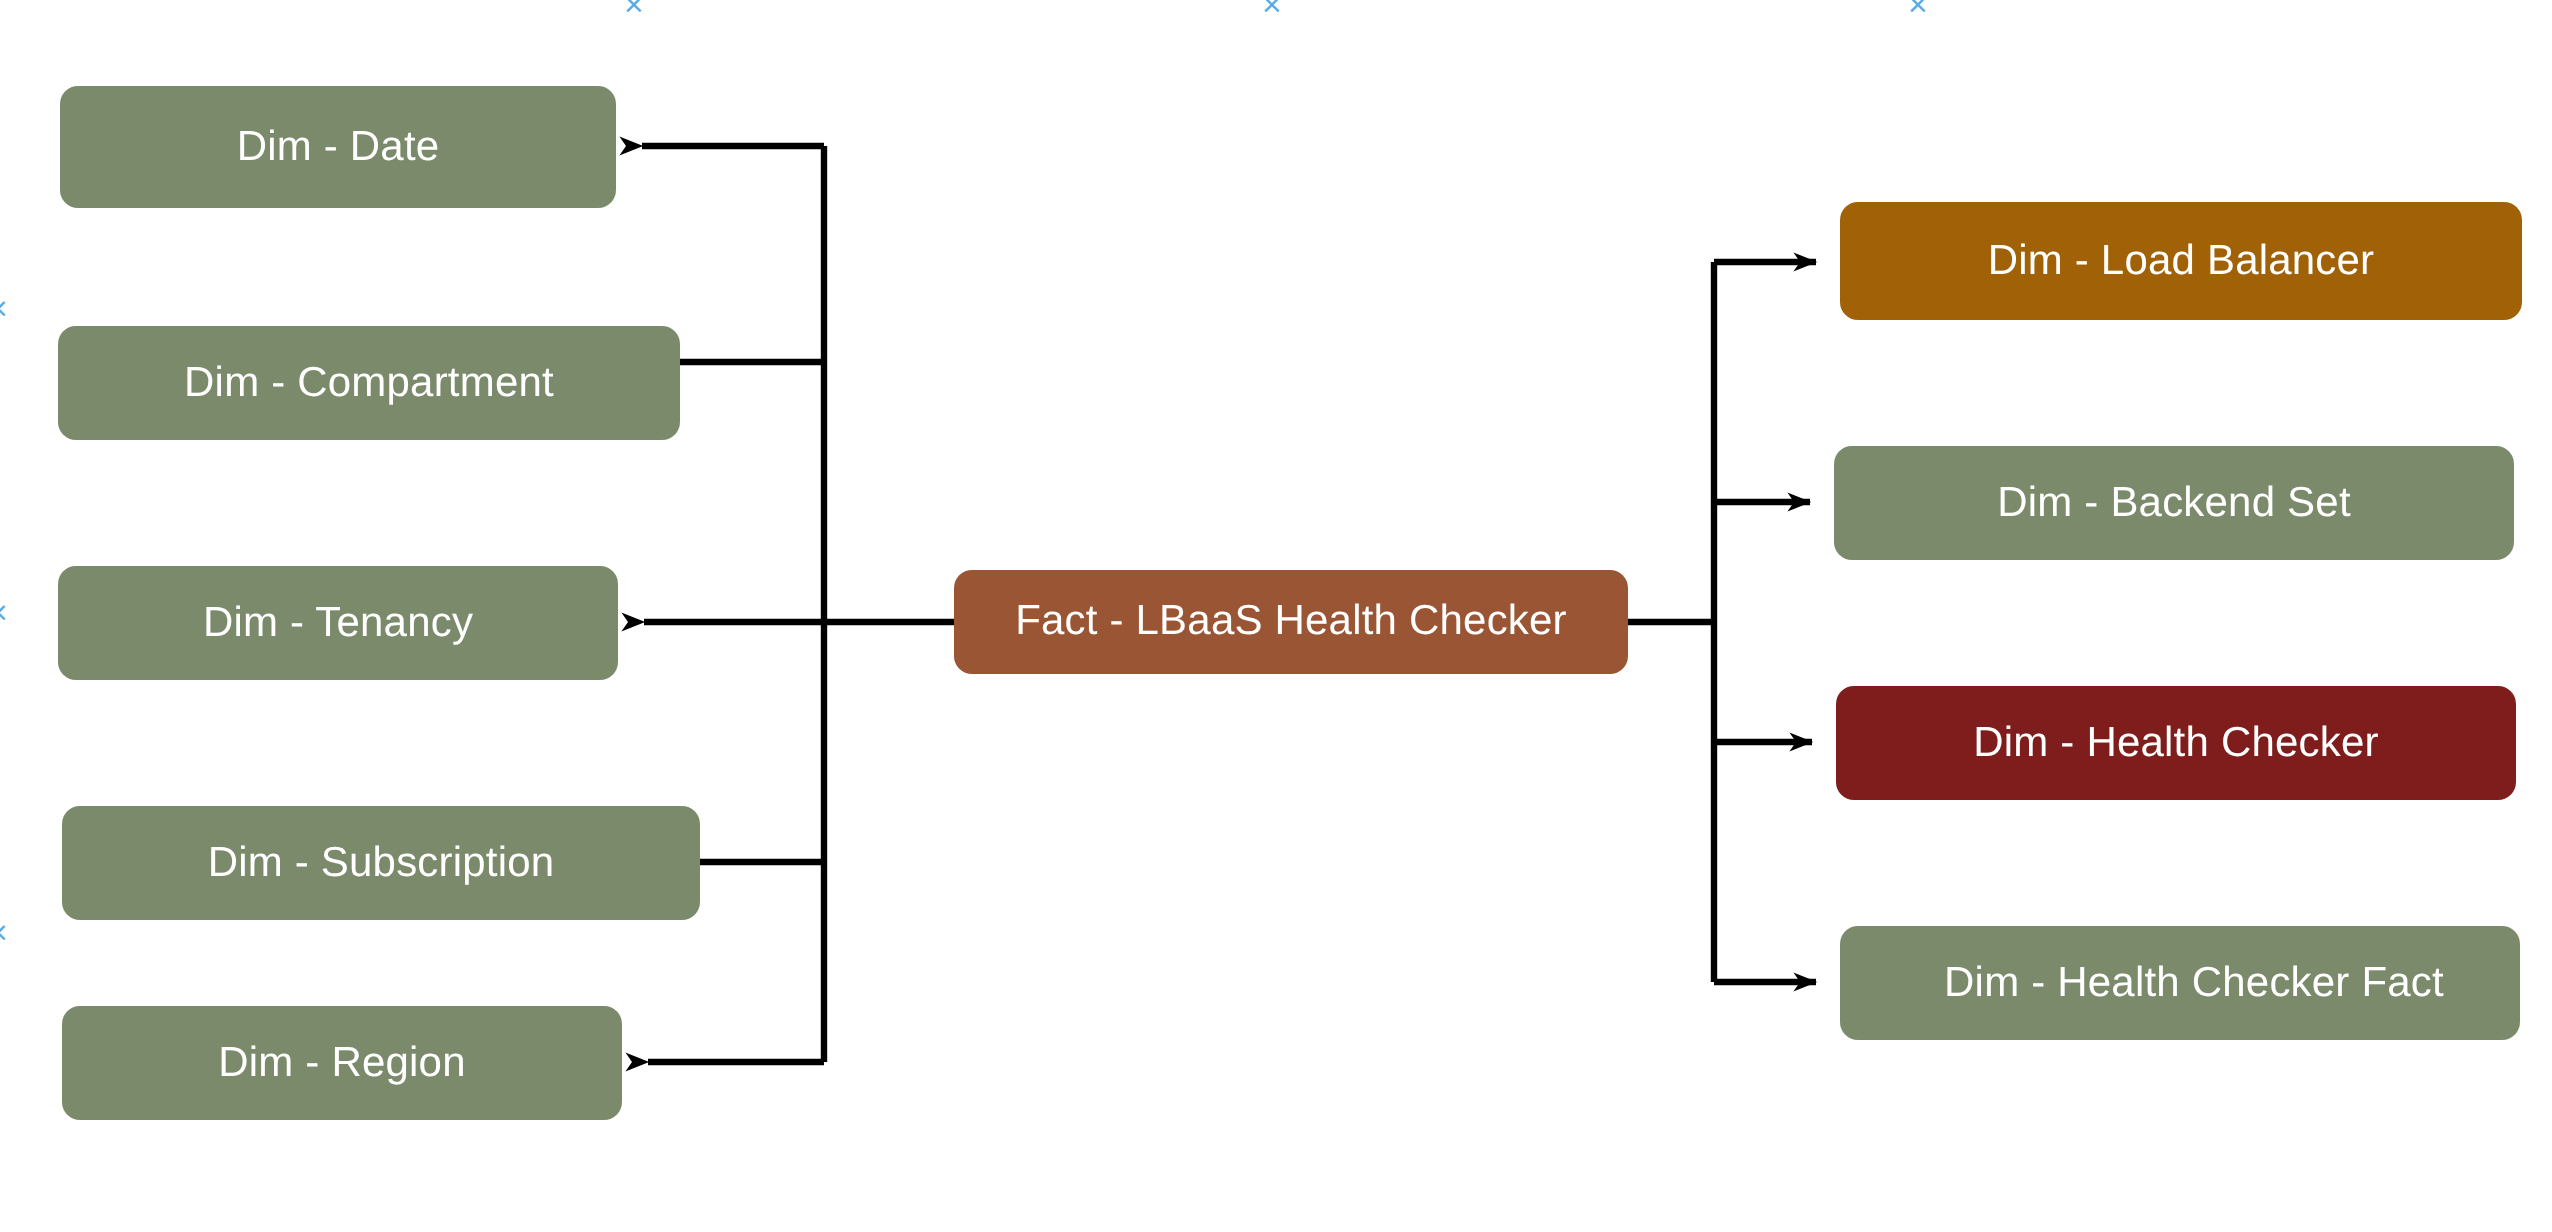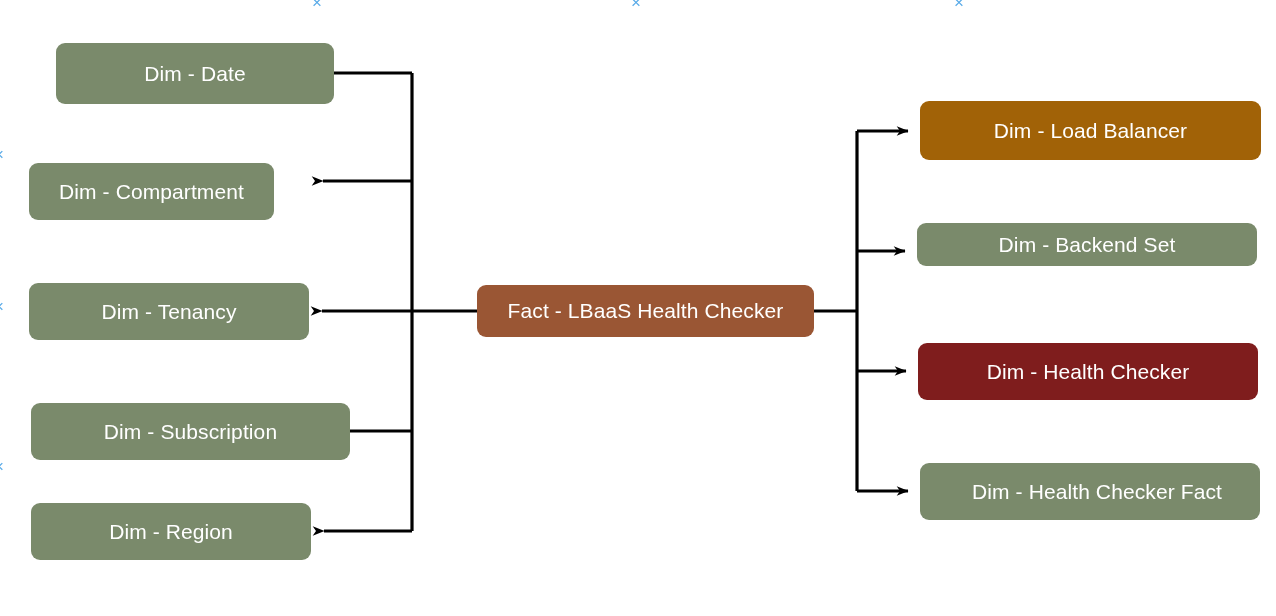--- a/index.html
+++ b/index.html
@@ -89,44 +89,44 @@
 
       <path d="M 857,131 L 857,491"></path>
 
       <path d="M 857,131 L 908,131" marker-end="url(#arrow-right)"></path>
       <path d="M 857,251 L 905,251" marker-end="url(#arrow-right)"></path>
       <path d="M 857,371 L 906,371" marker-end="url(#arrow-right)"></path>
       <path d="M 857,491 L 908,491" marker-end="url(#arrow-right)"></path>
     </g>
   </svg>
 
-  <div class="node dim" style="left: 30px; top: 43px; width: 278px; height: 61px; background: rgb(122, 138, 107); color: rgb(255, 255, 255); margin-left: 26px;">
+  <div class="node dim" style="left: 30px; top: 43px; width: 278px; height: 61px; background: rgb(122, 138, 107); color: rgb(255, 255, 255);">
     <span class="node-label">Dim - Date</span>
   </div>
-  <div class="node dim" style="left: 29px; top: 163px; width: 245px; height: 57px; background: rgb(122, 138, 107); color: rgb(255, 255, 255);">
+  <div class="node dim" style="left: 29px; top: 163px; width: 311px; height: 57px; background: rgb(122, 138, 107); color: rgb(255, 255, 255);">
     <span class="node-label">Dim - Compartment</span>
   </div>
   <div class="node dim" style="left: 29px; top: 283px; width: 280px; height: 57px; background: rgb(122, 138, 107); color: rgb(255, 255, 255); text-align: center;">
     <span class="node-label">Dim - Tenancy</span>
   </div>
   <div class="node dim" style="left: 31px; top: 403px; width: 319px; height: 57px; background: rgb(122, 138, 107); color: rgb(255, 255, 255);">
     <span class="node-label">Dim - Subscription</span>
   </div>
   <div class="node fact" style="left: 477px; top: 285px; width: 337px; height: 52px; background: rgb(154, 86, 52); color: rgb(255, 255, 255);">
     <span class="node-label">Fact - LBaaS Health Checker</span>
   </div>
 
   <div class="node dim" style="left: 31px; top: 503px; width: 280px; height: 57px; background: rgb(122, 138, 107); color: rgb(255, 255, 255);">
     <span class="node-label">Dim - Region</span>
   </div>
 
   <div class="node dim" style="left: 920px; top: 101px; width: 341px; height: 59px; background: #a16207; color: rgb(255, 255, 255);">
     <span class="node-label">Dim - Load Balancer</span>
   </div>
-  <div class="node dim" style="left: 917px; top: 223px; width: 340px; height: 43px; background: rgb(122, 138, 107); color: rgb(255, 255, 255);">
+  <div class="node dim" style="left: 917px; top: 223px; width: 340px; height: 57px; background: rgb(122, 138, 107); color: rgb(255, 255, 255);">
     <span class="node-label">Dim - Backend Set</span>
   </div>
   <div class="node dim" style="left: 918px; top: 343px; width: 340px; height: 57px; background: #7f1d1d; color: rgb(255, 255, 255);">
     <span class="node-label">Dim - Health Checker</span>
   </div>
   <div class="node dim" style="left: 920px; top: 463px; width: 340px; height: 57px; background: rgb(122, 138, 107); color: rgb(255, 255, 255); padding-left: 14px;">
     <span class="node-label">Dim - Health Checker Fact</span>
   </div>
 
   <span class="snap-mark" style="left: 312px; top: -6px; color: rgb(90, 171, 232);">×</span>

